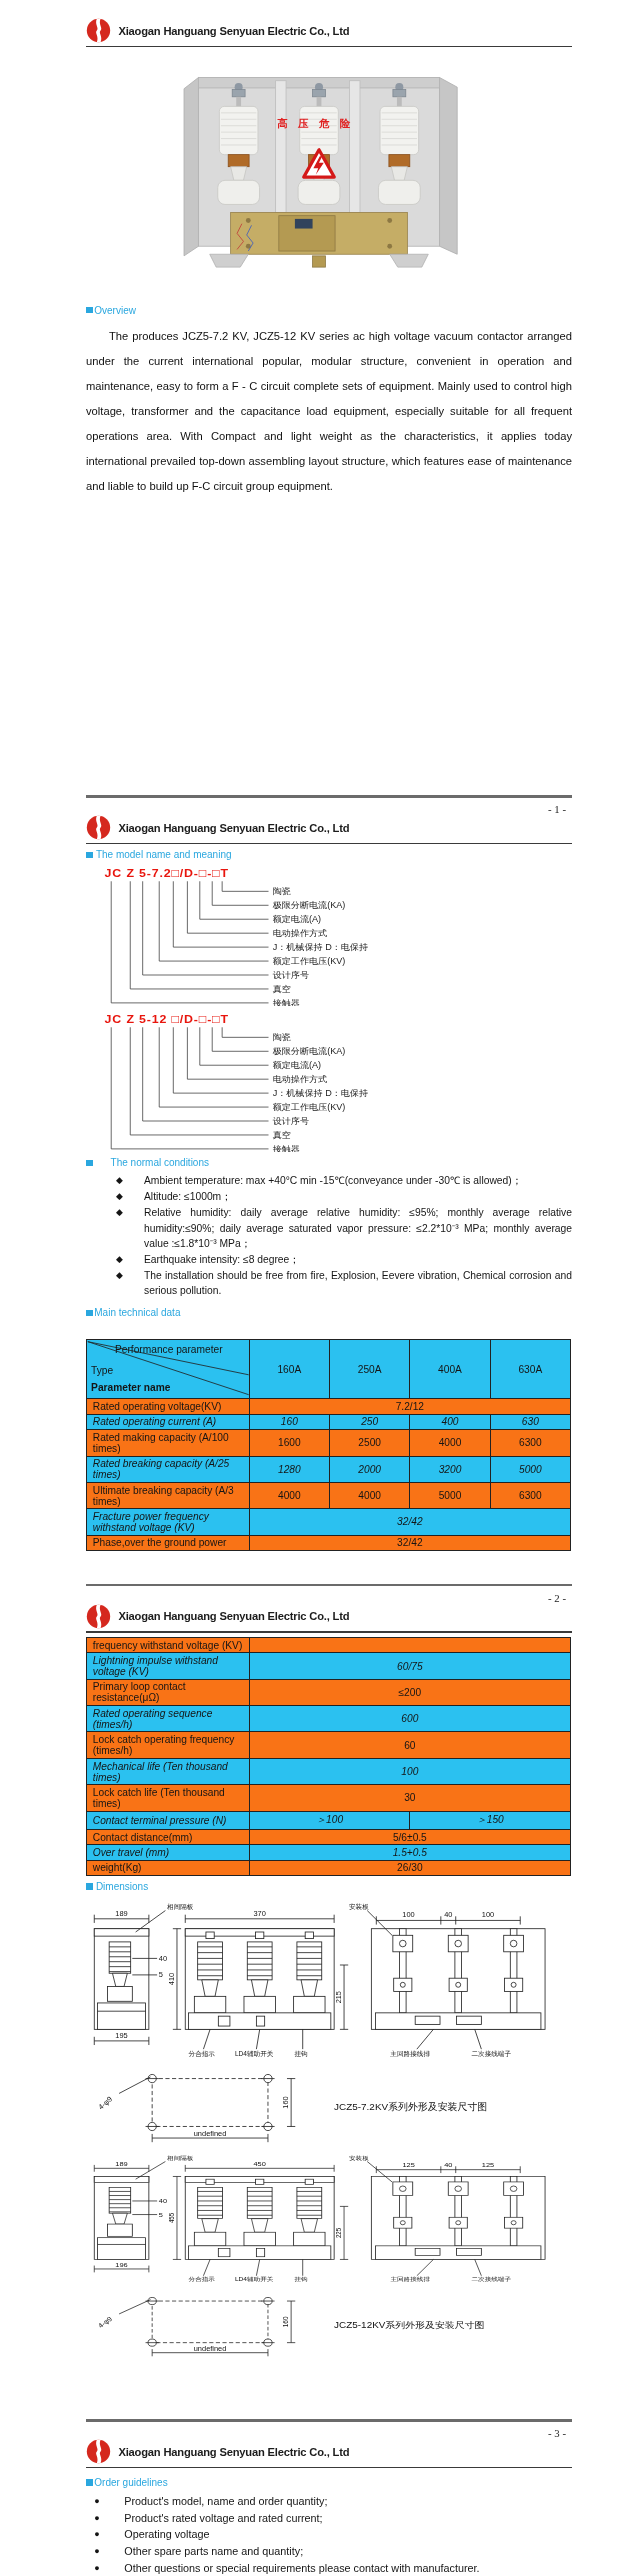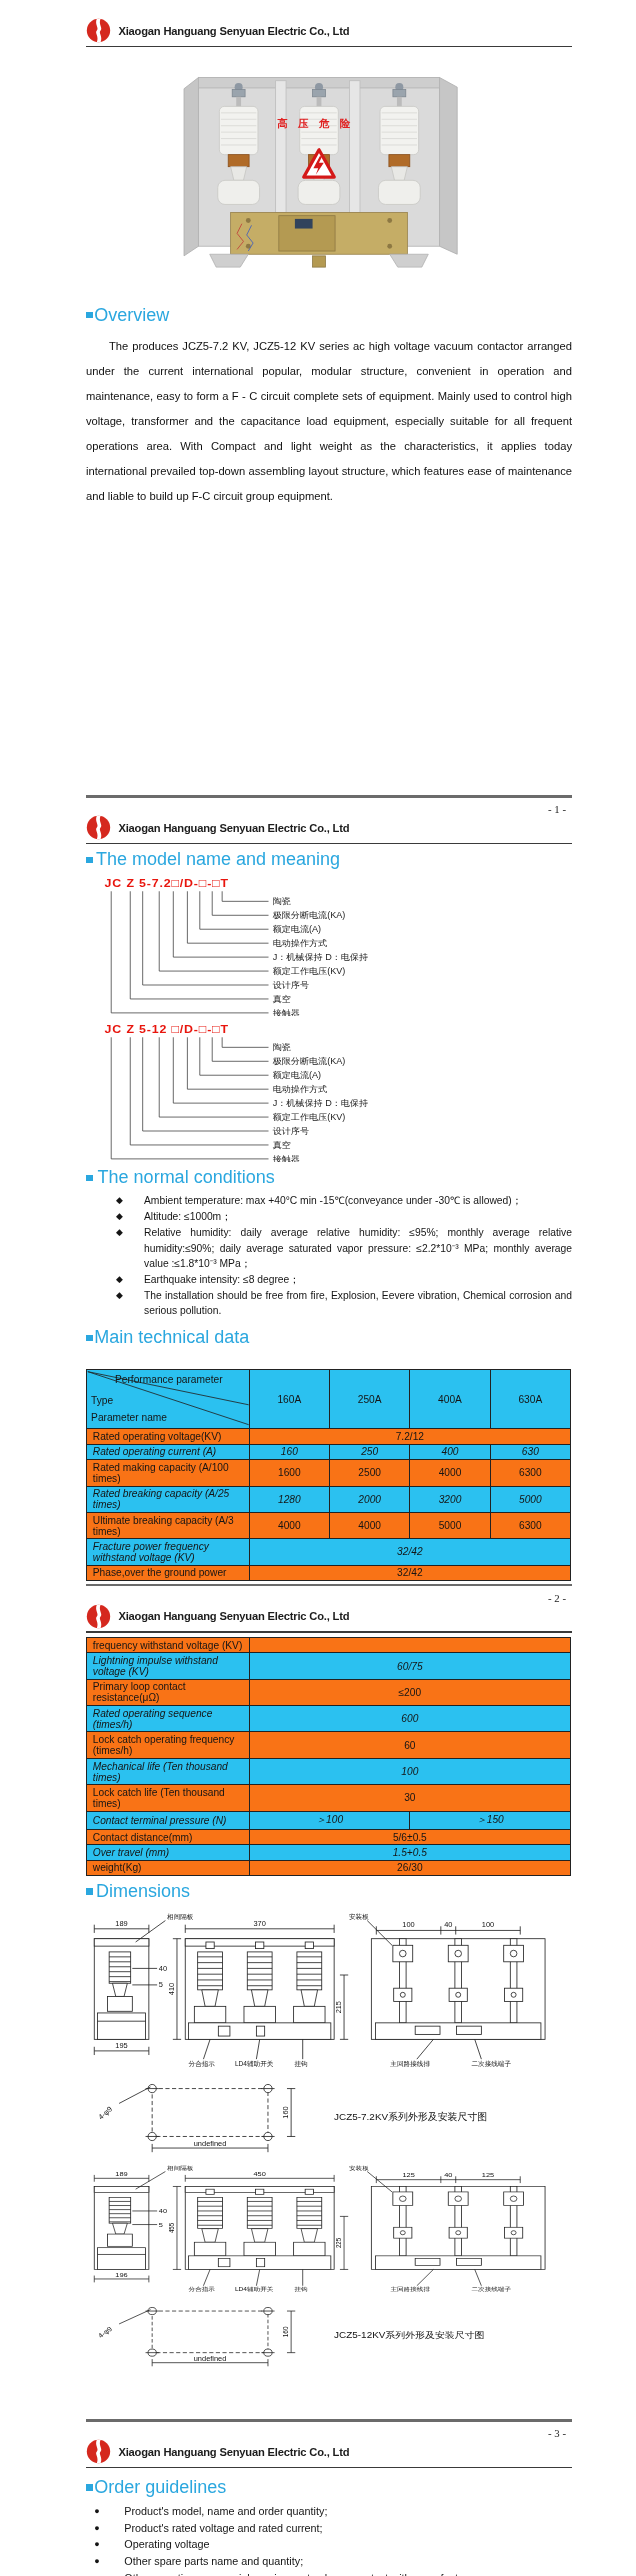--- a/index.html
+++ b/index.html
@@ -13,21 +13,21 @@
   .content{margin-left:86px;width:486px;}
   
   .hdr{padding-top:18px;margin-left:86px;width:486px;}
   .hdr-row{display:flex;align-items:center;gap:7.4px;}
   .hdr-name{font-weight:bold;font-size:11.2px;color:#1c1c1c;letter-spacing:-0.2px;}
   .hdr-line{height:1.7px;background:#3a3a3a;margin-top:2.5px;}
   .pagenum{font-family:"Liberation Serif",serif;font-size:10.8px;color:#222;text-align:right;padding:5.8px 71px 0 0;}
   
   .sec{display:flex;align-items:center;gap:3.3px;margin-top:5px;}
   .sq{width:6.6px;height:6.6px;background:#2aa7df;display:inline-block;}
-  .sec-text{font-size:18px;color:#2aa7df;}
+  .sec-text{font-size:10px;color:#2aa7df;}
   
   .photo{width:298px;margin:8.3px auto 0 auto;}
   .warn{font-size:13px;font-weight:bold;fill:#e02020;letter-spacing:13px;}
   
   .para{margin-top:8.3px;font-size:11.2px;line-height:25px;text-align:justify;text-indent:23px;color:#111;}
   
   .fan{display:block;margin:5px 0 0 6.6px;}
   .modeltxt{font:bold 15px "Liberation Sans",sans-serif;fill:#e8150d;letter-spacing:1px;}
   .fanline{fill:none;stroke:#444;stroke-width:1;}
   .fanlab{font:11px "Liberation Sans",sans-serif;fill:#222;}
@@ -44,21 +44,21 @@
   td,th{border:0.8px solid #222;padding:1.7px 5.8px;word-wrap:break-word;}
   tr.dark td{background:#2bc1f0;font-style:italic;}
   tr.light td{background:#f97316;}
   th.colh{background:#2bc1f0;font-weight:normal;text-align:center;}
   td.val{text-align:center;}
   td.lbl{text-align:left;}
   .corner{background:#2bc1f0;position:relative;height:58px;padding:0;}
   .corner svg{position:absolute;left:0;top:0;width:100%;height:100%;}
   .corner .ctop{position:absolute;top:3.3px;left:28px;font-size:10.2px;}
   .corner .cmid{position:absolute;top:25px;left:4.1px;font-size:10.2px;}
-  .corner .cbot{position:absolute;top:42px;left:4.1px;font-size:10.2px;}
+  .corner .cbot{position:absolute;top:42px;left:4.1px;font-size:10.2px;font-weight:bold;}
   .dline{stroke:#222;stroke-width:1;}
   
   .cadwrap{margin-top:6.6px;}
   .ln{fill:none;stroke:#222;stroke-width:1;}
   .lnf{fill:#fff;stroke:#222;stroke-width:1;}
   .lnd{fill:none;stroke:#222;stroke-width:1;stroke-dasharray:5 3;}
   .dim{font:9px "Liberation Sans",sans-serif;fill:#111;}
   .co{font:8px "Liberation Sans",sans-serif;fill:#111;}
   .cap{font:12px "Liberation Sans",sans-serif;fill:#111;}
 </style>
@@ -202,21 +202,21 @@
           <polyline class="fanline" points="80,21 80,124 212,124"></polyline>
           <text x="217" y="128" class="fanlab">额定工作电压(KV)</text>
           <polyline class="fanline" points="60,21 60,142 212,142"></polyline>
           <text x="217" y="146" class="fanlab">设计序号</text>
           <polyline class="fanline" points="45,21 45,160 212,160"></polyline>
           <text x="217" y="164" class="fanlab">真空</text>
           <polyline class="fanline" points="22,21 22,178 212,178"></polyline>
           <text x="217" y="182" class="fanlab">接触器</text>
         </svg>
 
-      <div class="sec" style="gap:5px;">
+      <div class="sec" style="gap:18px;">
         <span class="sq"></span>
         <span class="sec-text">The normal conditions</span>
       </div>
       <div class="blist">
 
           <div class="bitem">
             <span class="dia">◆</span>
             <div class="btext">Ambient temperature: max +40°C min -15℃(conveyance under -30℃  is allowed)；</div>
           </div>
 

